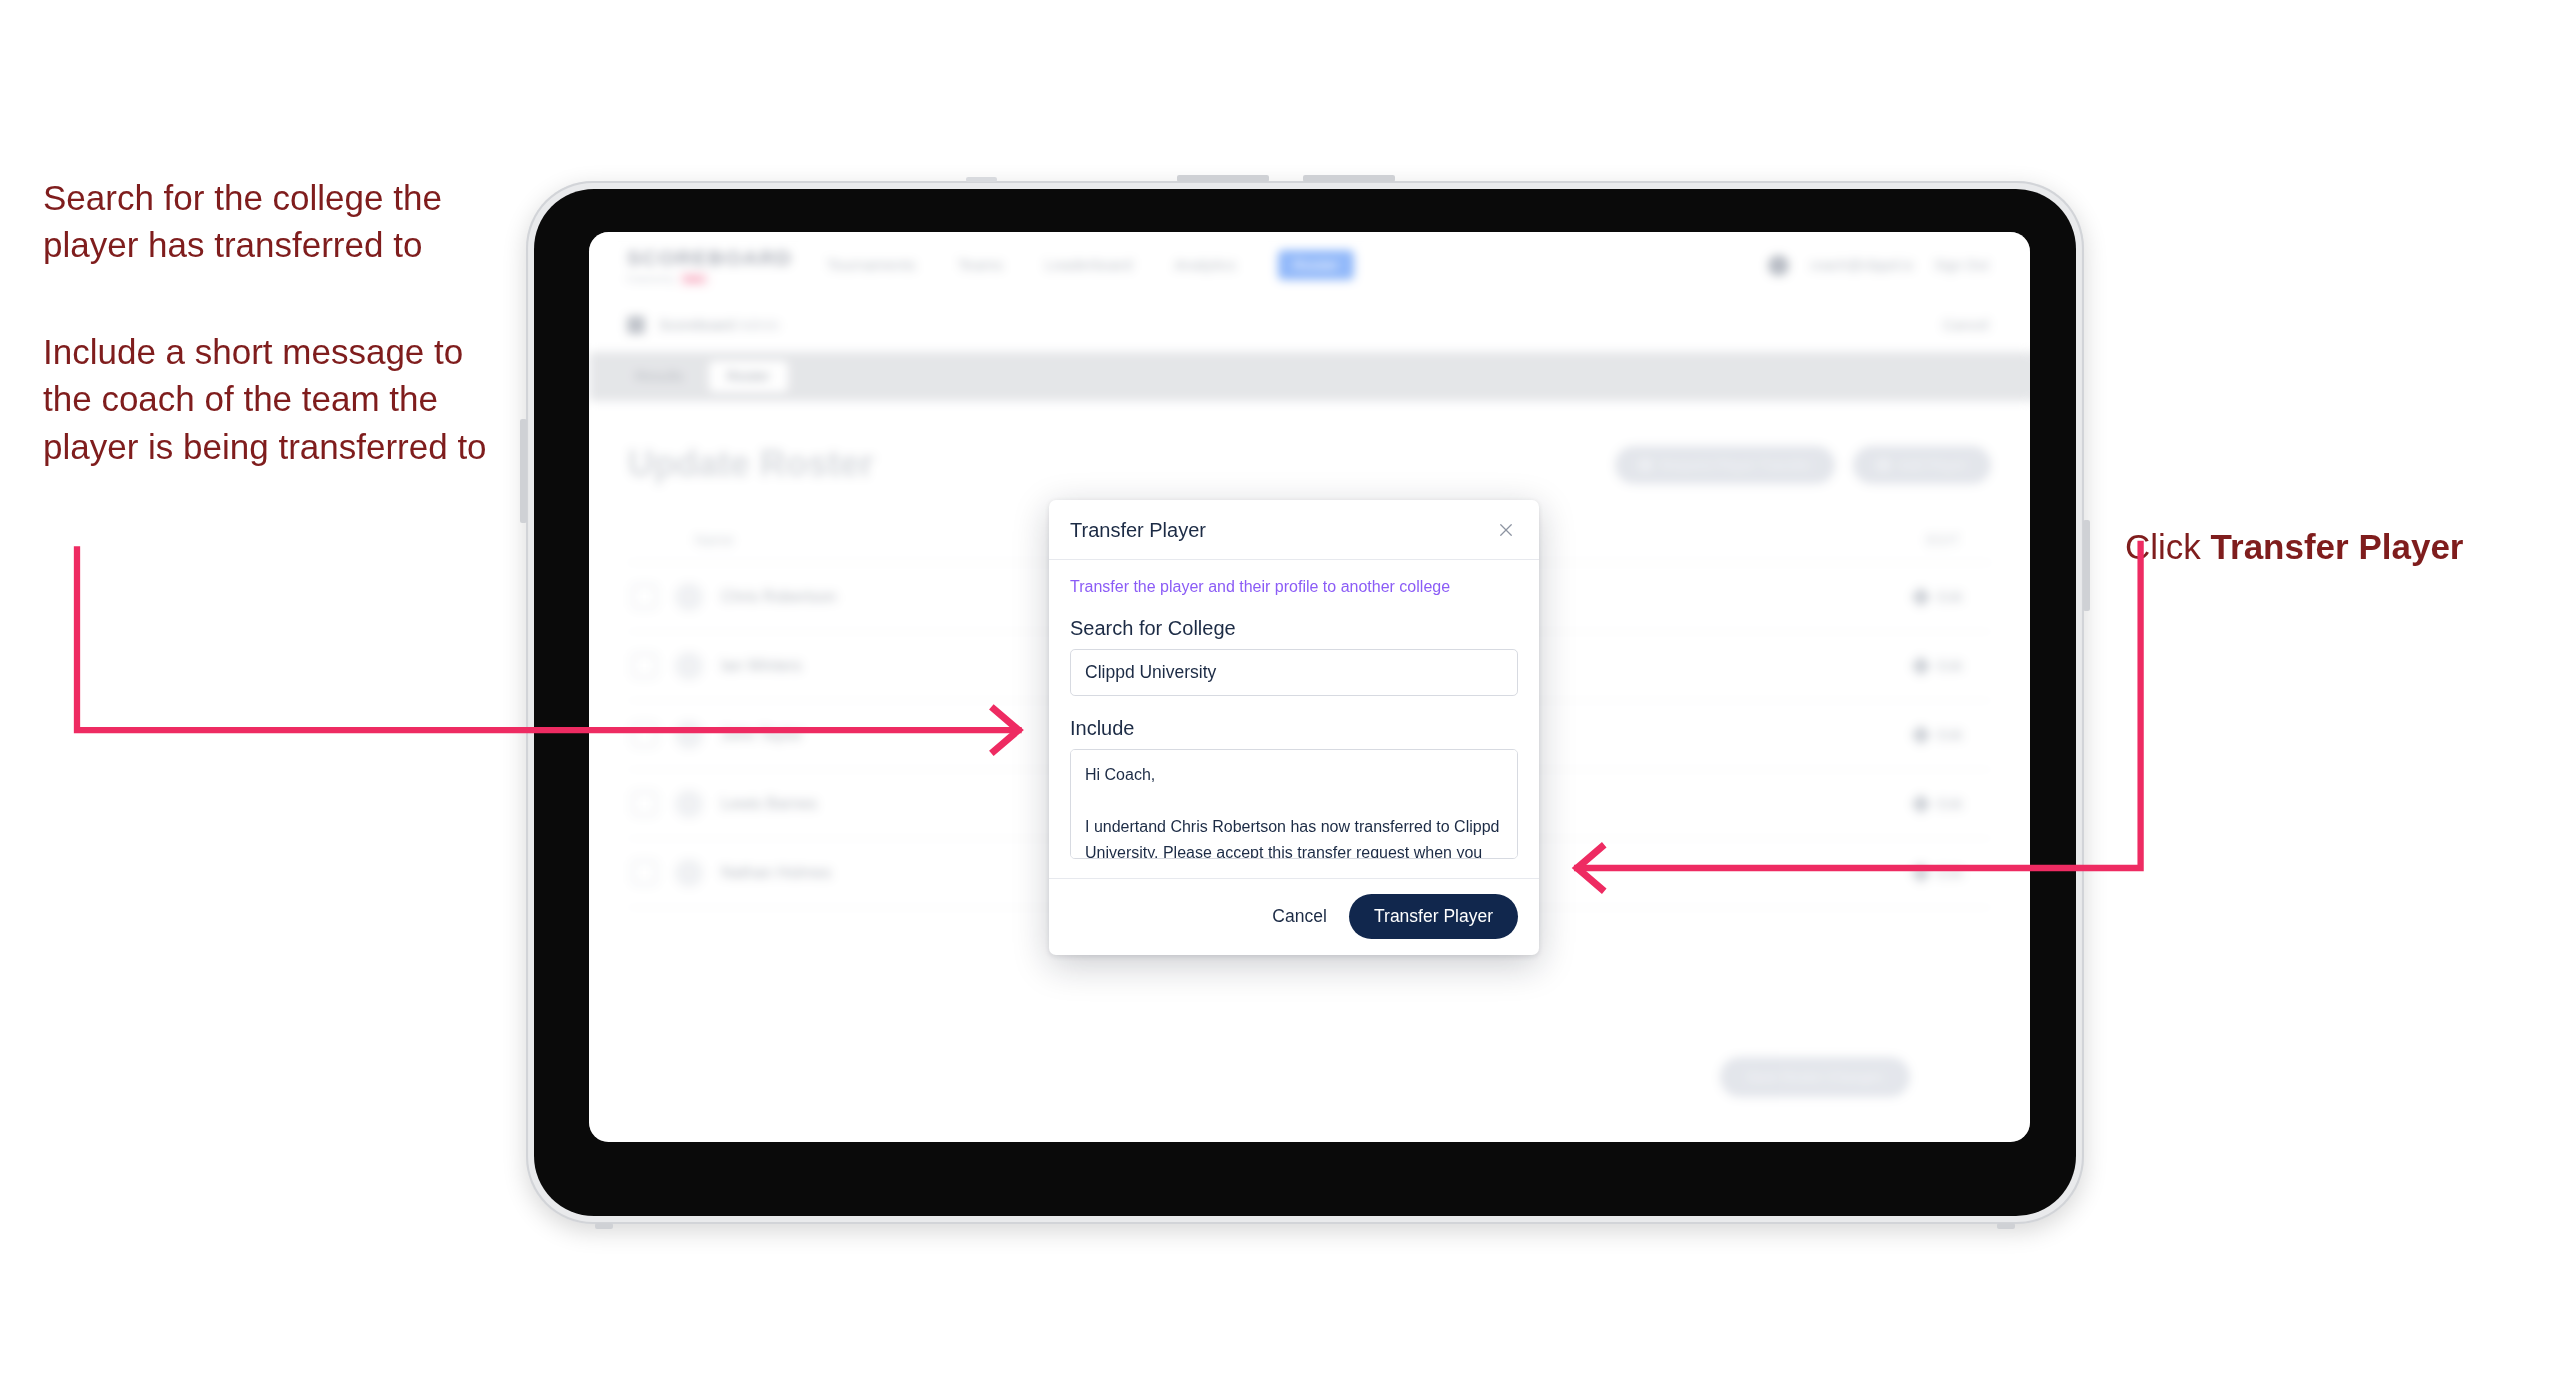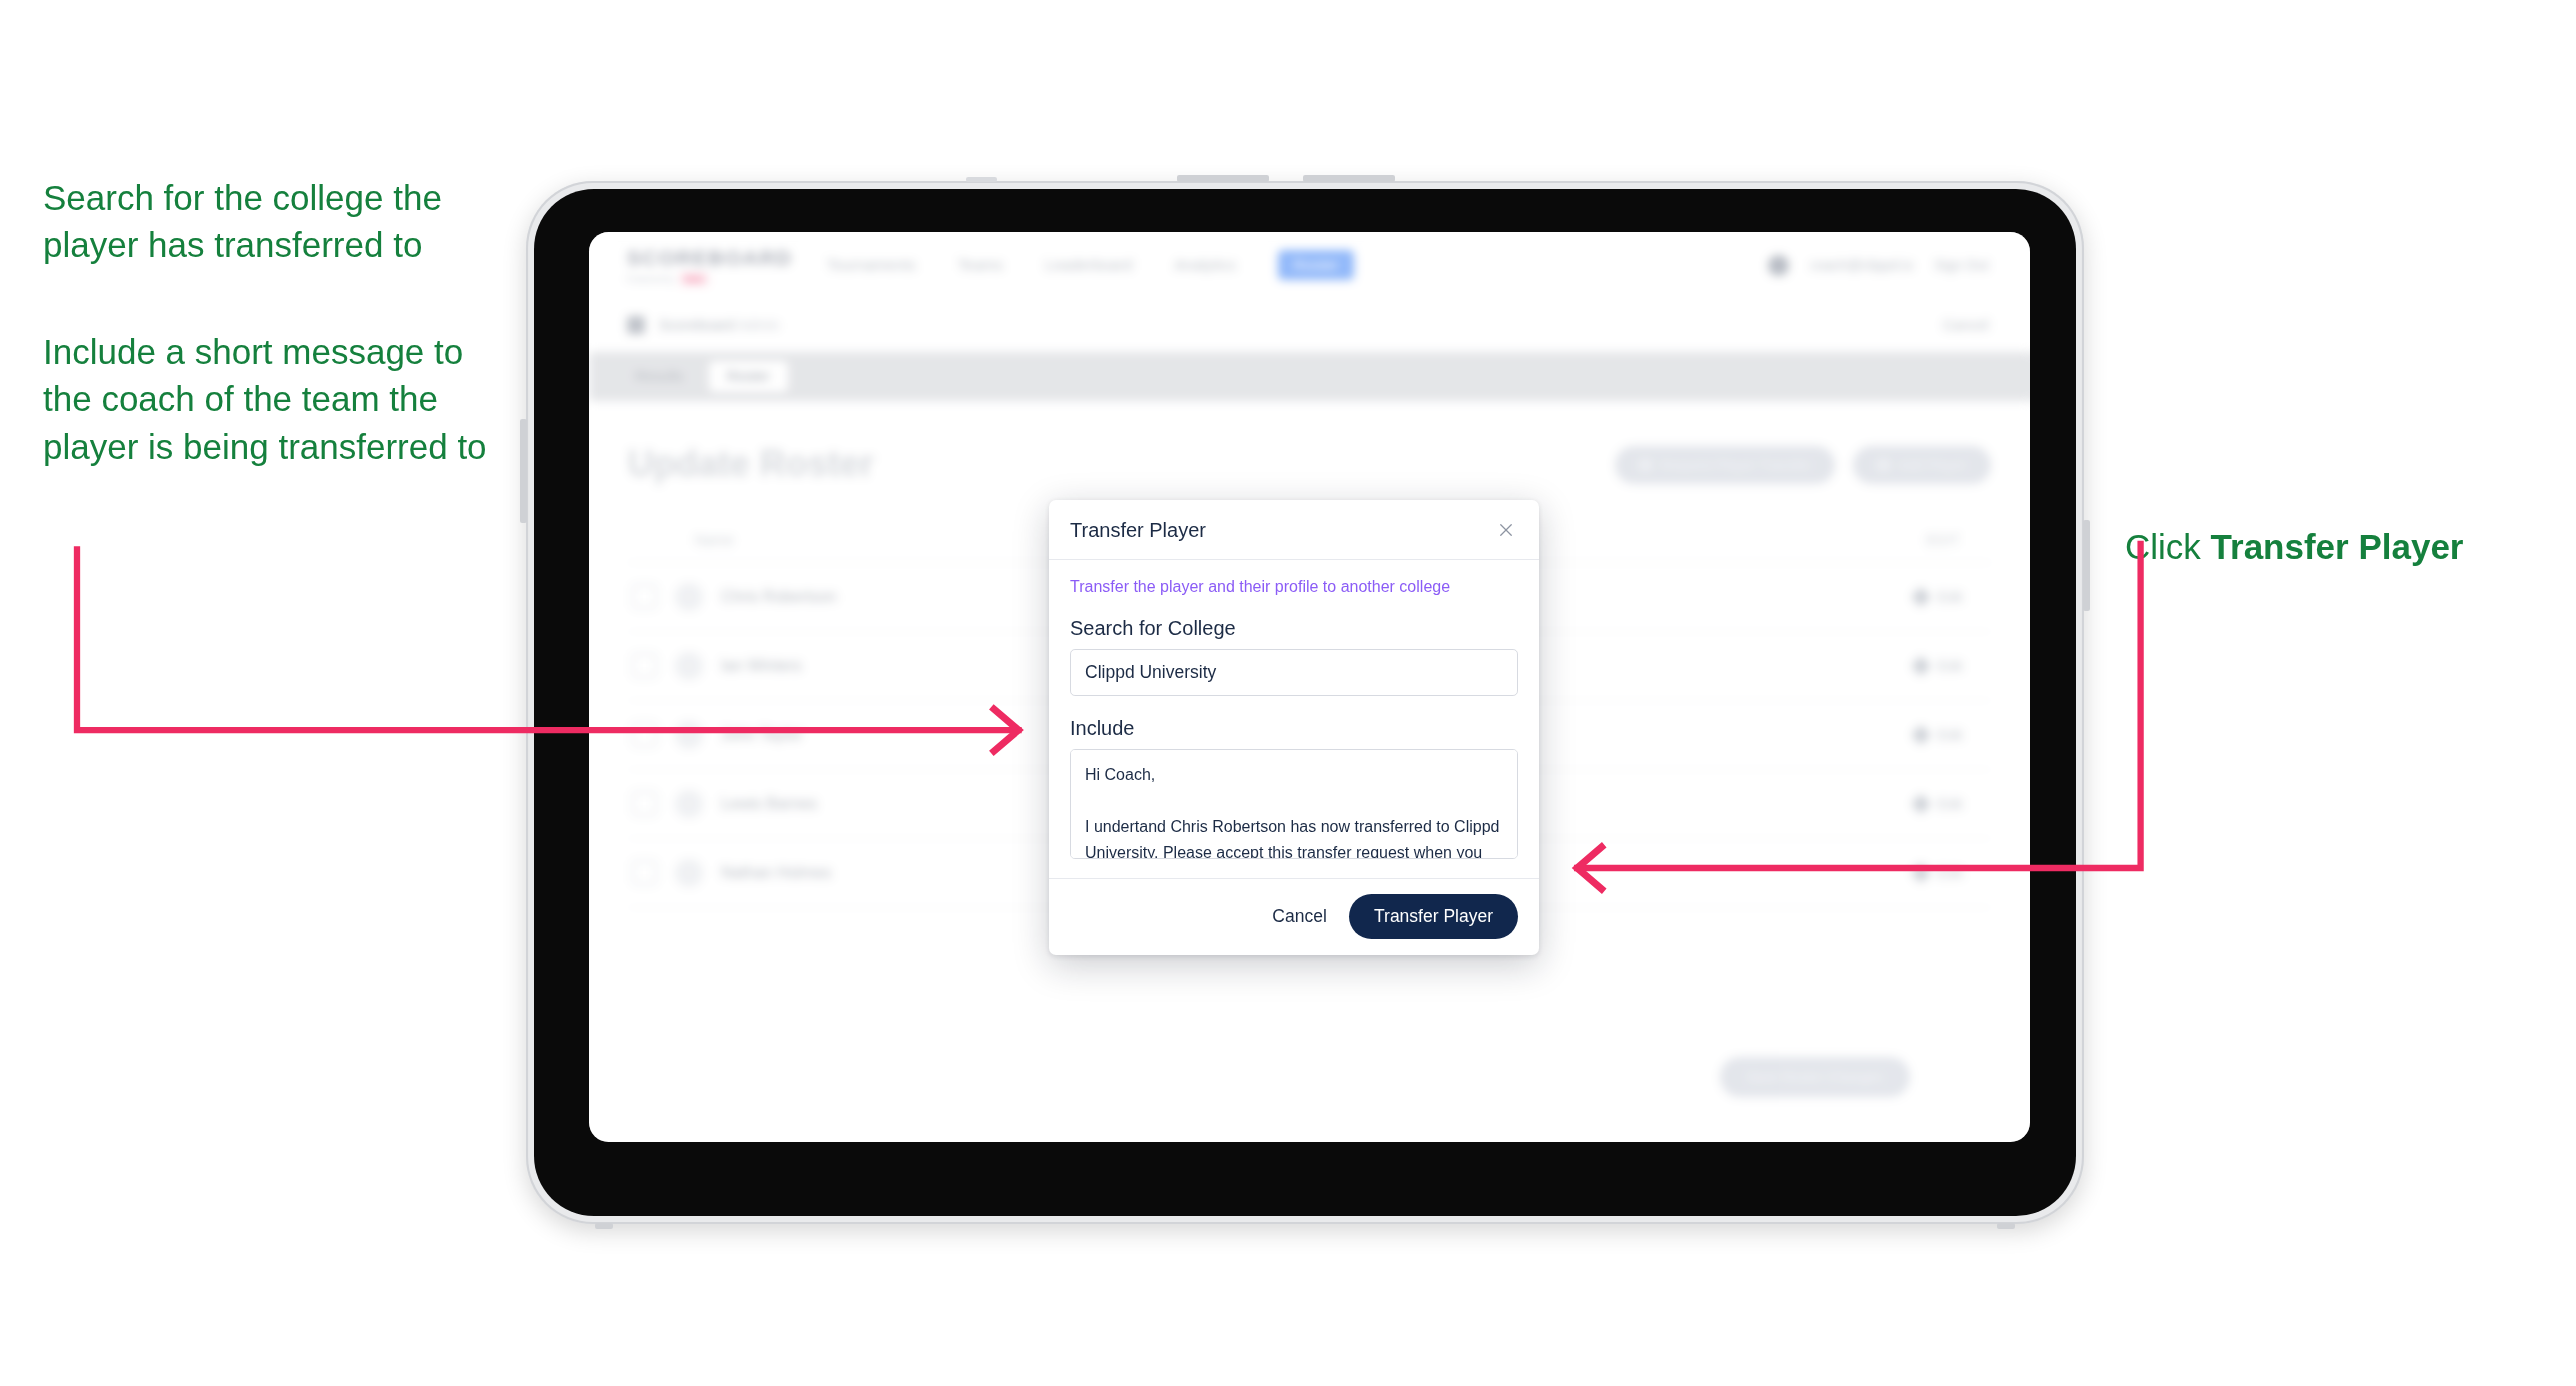--- a/index.html
+++ b/index.html
@@ -12,21 +12,21 @@
     height: 1386px;
     position: relative;
     overflow: hidden;
     font-family: "Liberation Sans", sans-serif;
     -webkit-font-smoothing: antialiased;
   }
 
   
   .annot {
     position: absolute;
-    color: #15803d;
+    color: #7f1d1d;
     font-size: 35px;
     line-height: 1.35;
     font-family: "Liberation Sans", sans-serif;
     white-space: pre-line;
   }
   #annot-left-1 { left: 43px; top: 174px;  width: 448px; }
   #annot-left-2 { left: 43px; top: 328px;  width: 448px; }
   #annot-right  { left: 2125px; top: 476px; width: 420px; }
   .annot b { font-weight: 700; }
 

